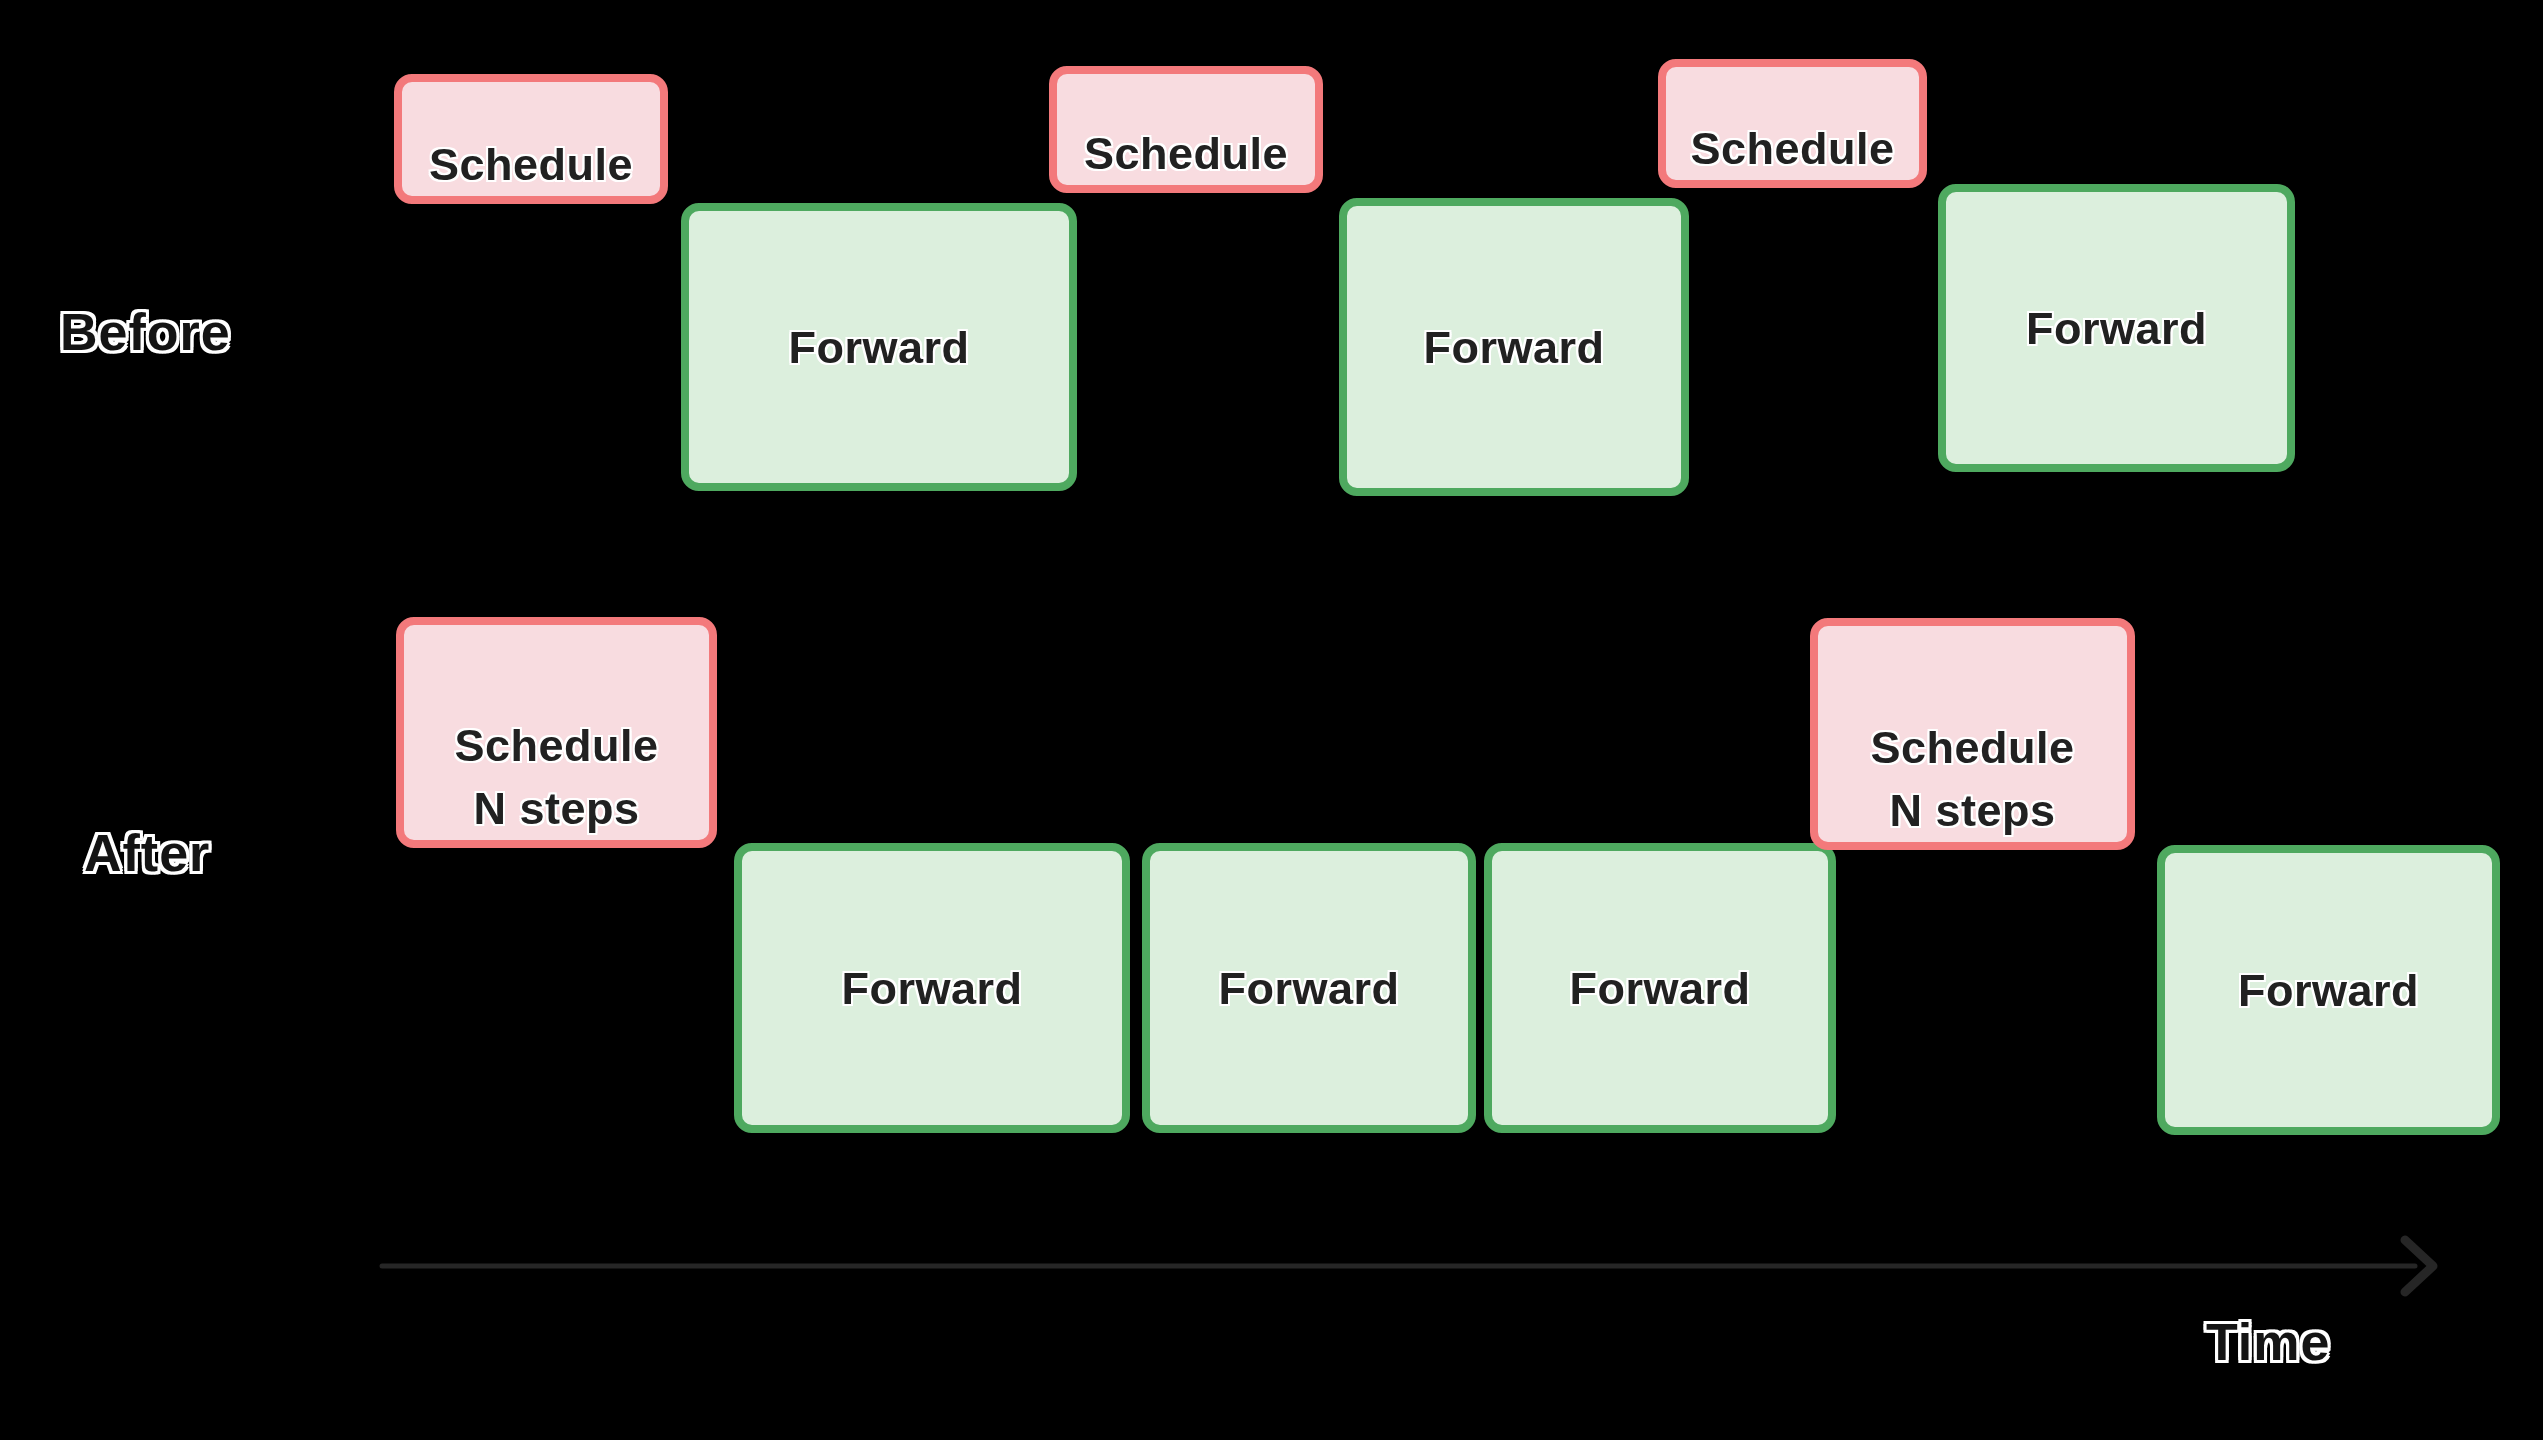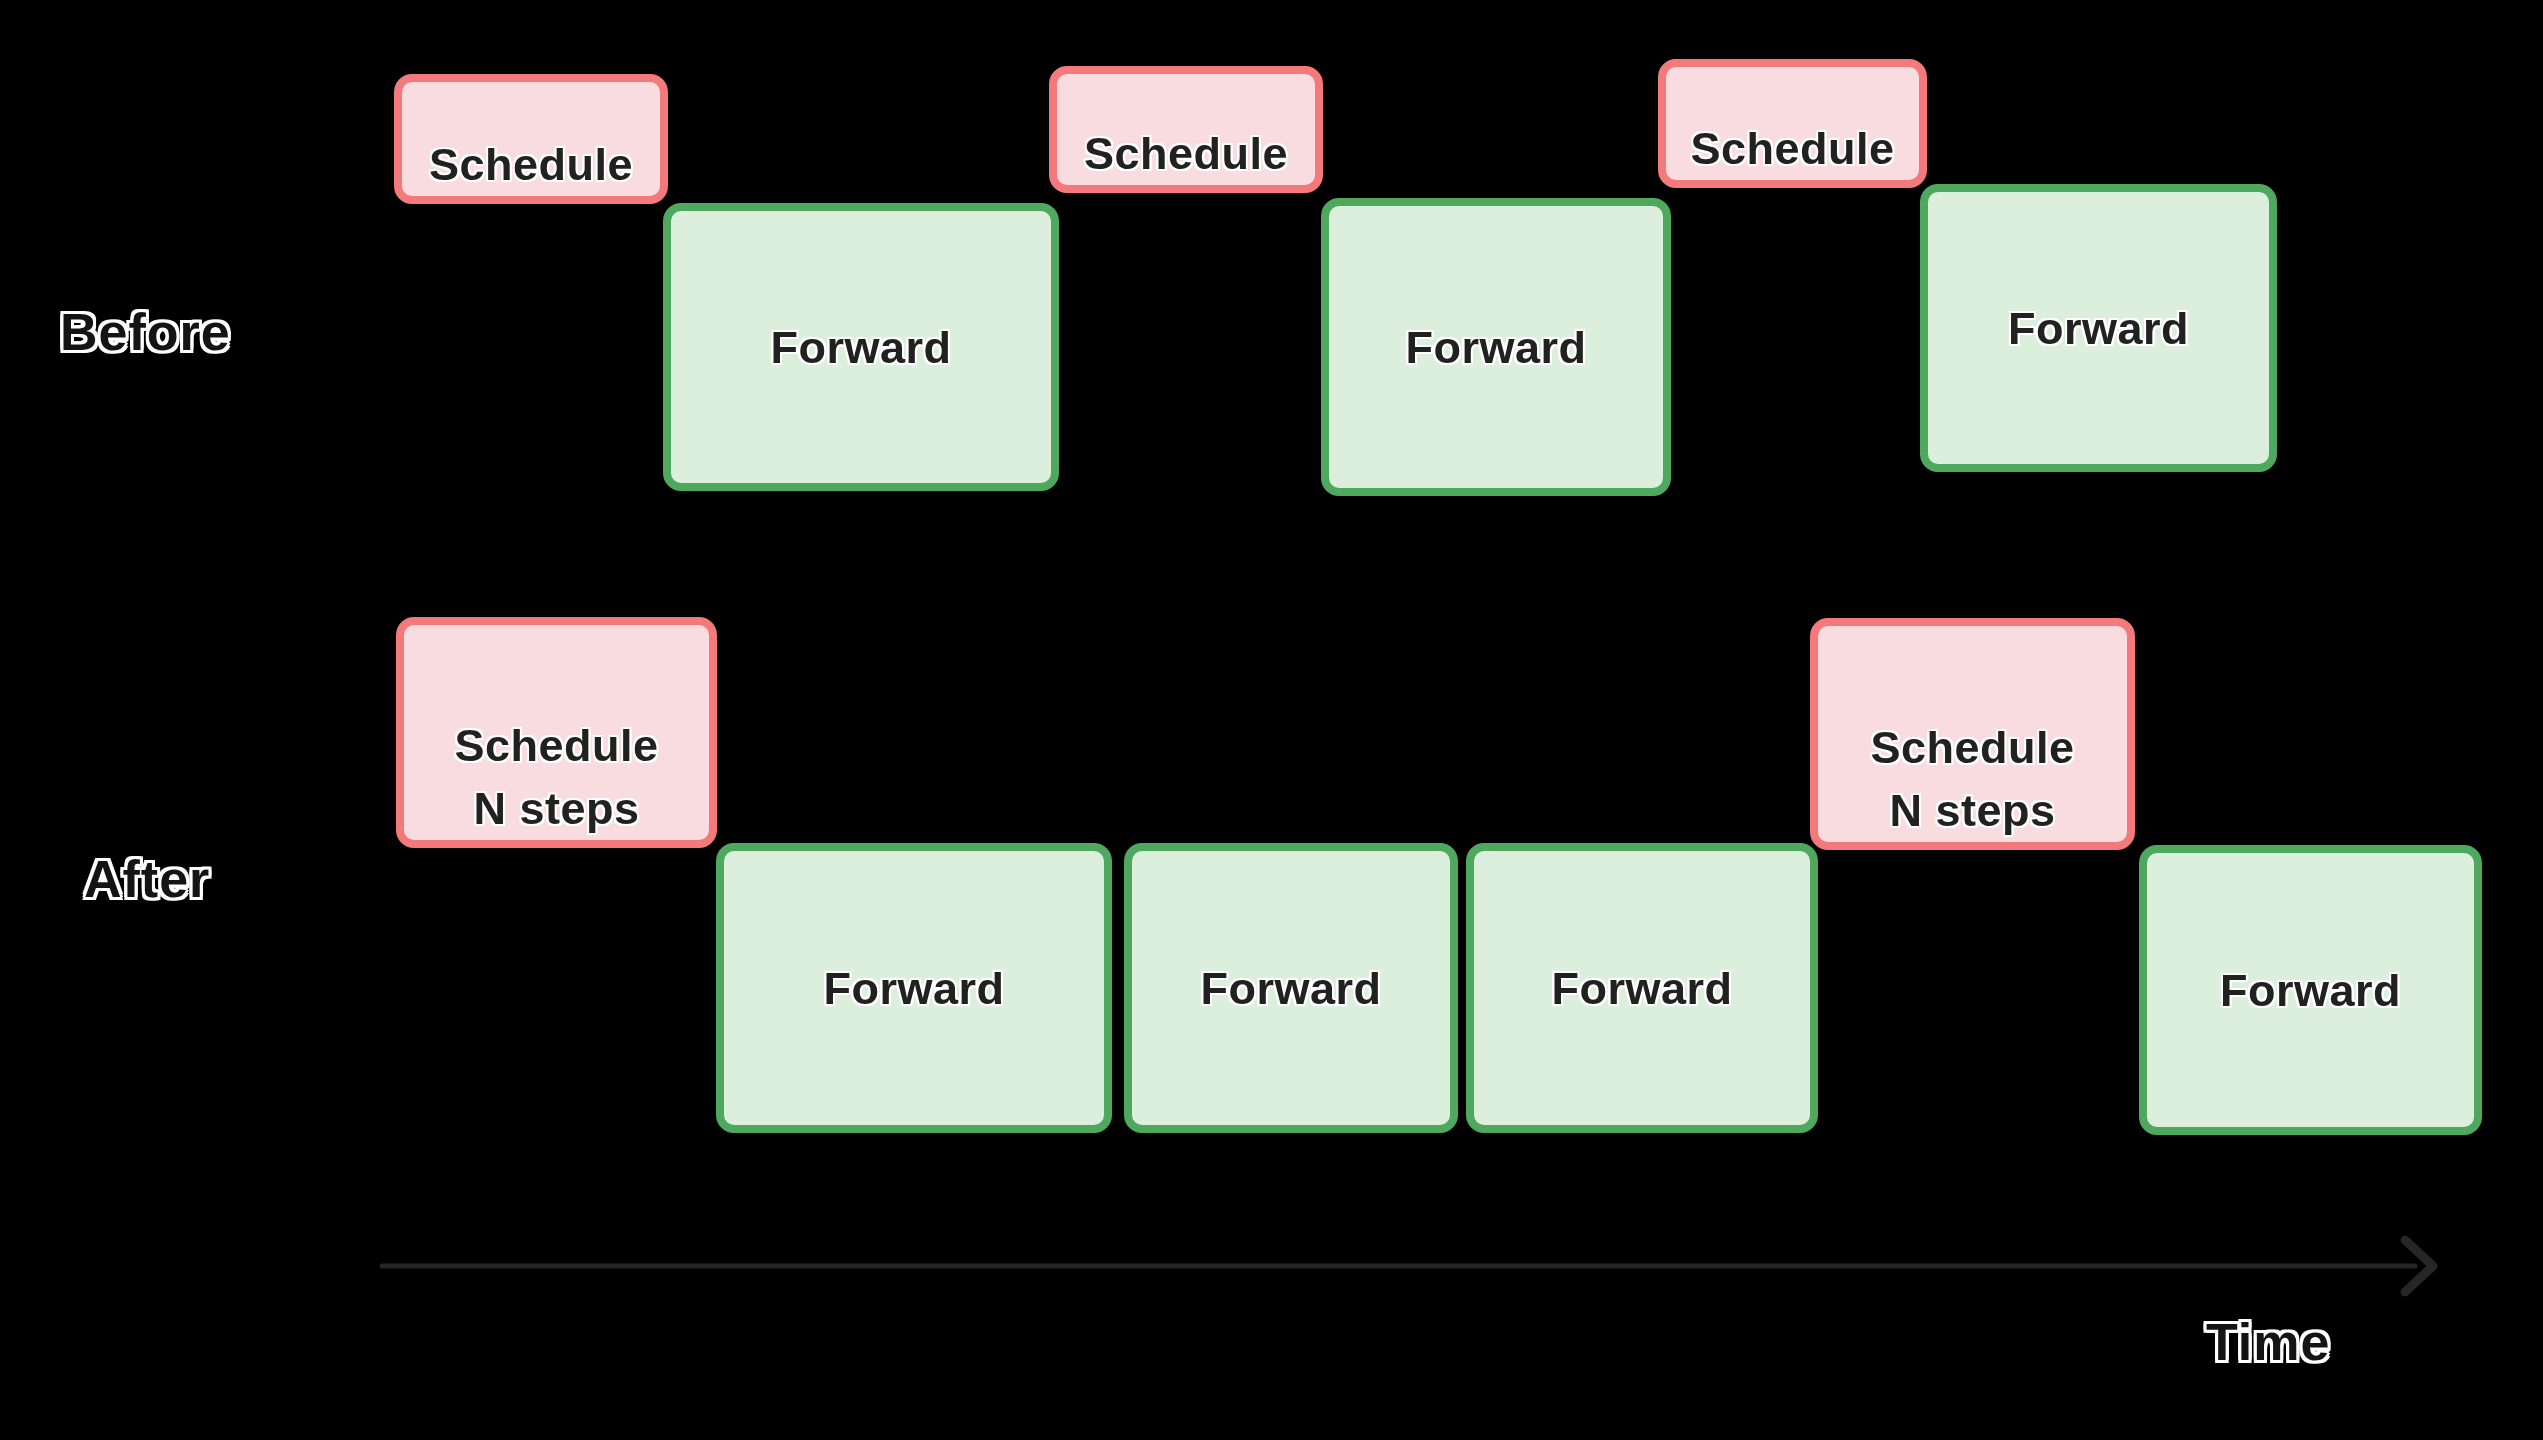--- a/index.html
+++ b/index.html
@@ -41,20 +41,21 @@
   .schedule{
     background:var(--schedule-fill);
     border:8px solid var(--schedule-border);
     z-index:3;
     align-items:flex-end;
   }
   .forward{
     background:var(--forward-fill);
     border:8px solid var(--forward-border);
     z-index:2;
+    margin-left:18px;
   }
   .row-label{
     position:absolute;
     font-size:52px;font-weight:700;
     line-height:1;
     color:var(--label-fill);
     letter-spacing:1px;
     text-shadow:
       -3px -3px 0 var(--label-outline), 0 -3px 0 var(--label-outline), 3px -3px 0 var(--label-outline),
       -3px  0   0 var(--label-outline), 3px  0   0 var(--label-outline),
@@ -66,21 +67,21 @@
     position:absolute;left:370px;top:1216px;width:2090px;height:100px;
     z-index:1;
   }
 </style>
 </head>
 <body>
 
 <div class="canvas">
 
   <div class="row-label" style="left:60px;top:274px;">Before</div>
-  <div class="row-label" style="left:84px;top:821px;">After</div>
+  <div class="row-label" style="left:84px;top:795px;">After</div>
   <div class="row-label" style="left:2206px;top:1284px;">Time</div>
 
   <div class="box schedule" style="left:394px;top:74px;width:274px;height:130px;">
     <span class="lbl">Schedule</span>
   </div>
 
   <div class="box forward" style="left:663px;top:203px;width:396px;height:288px;">
     <span class="lbl">Forward</span>
   </div>
 

